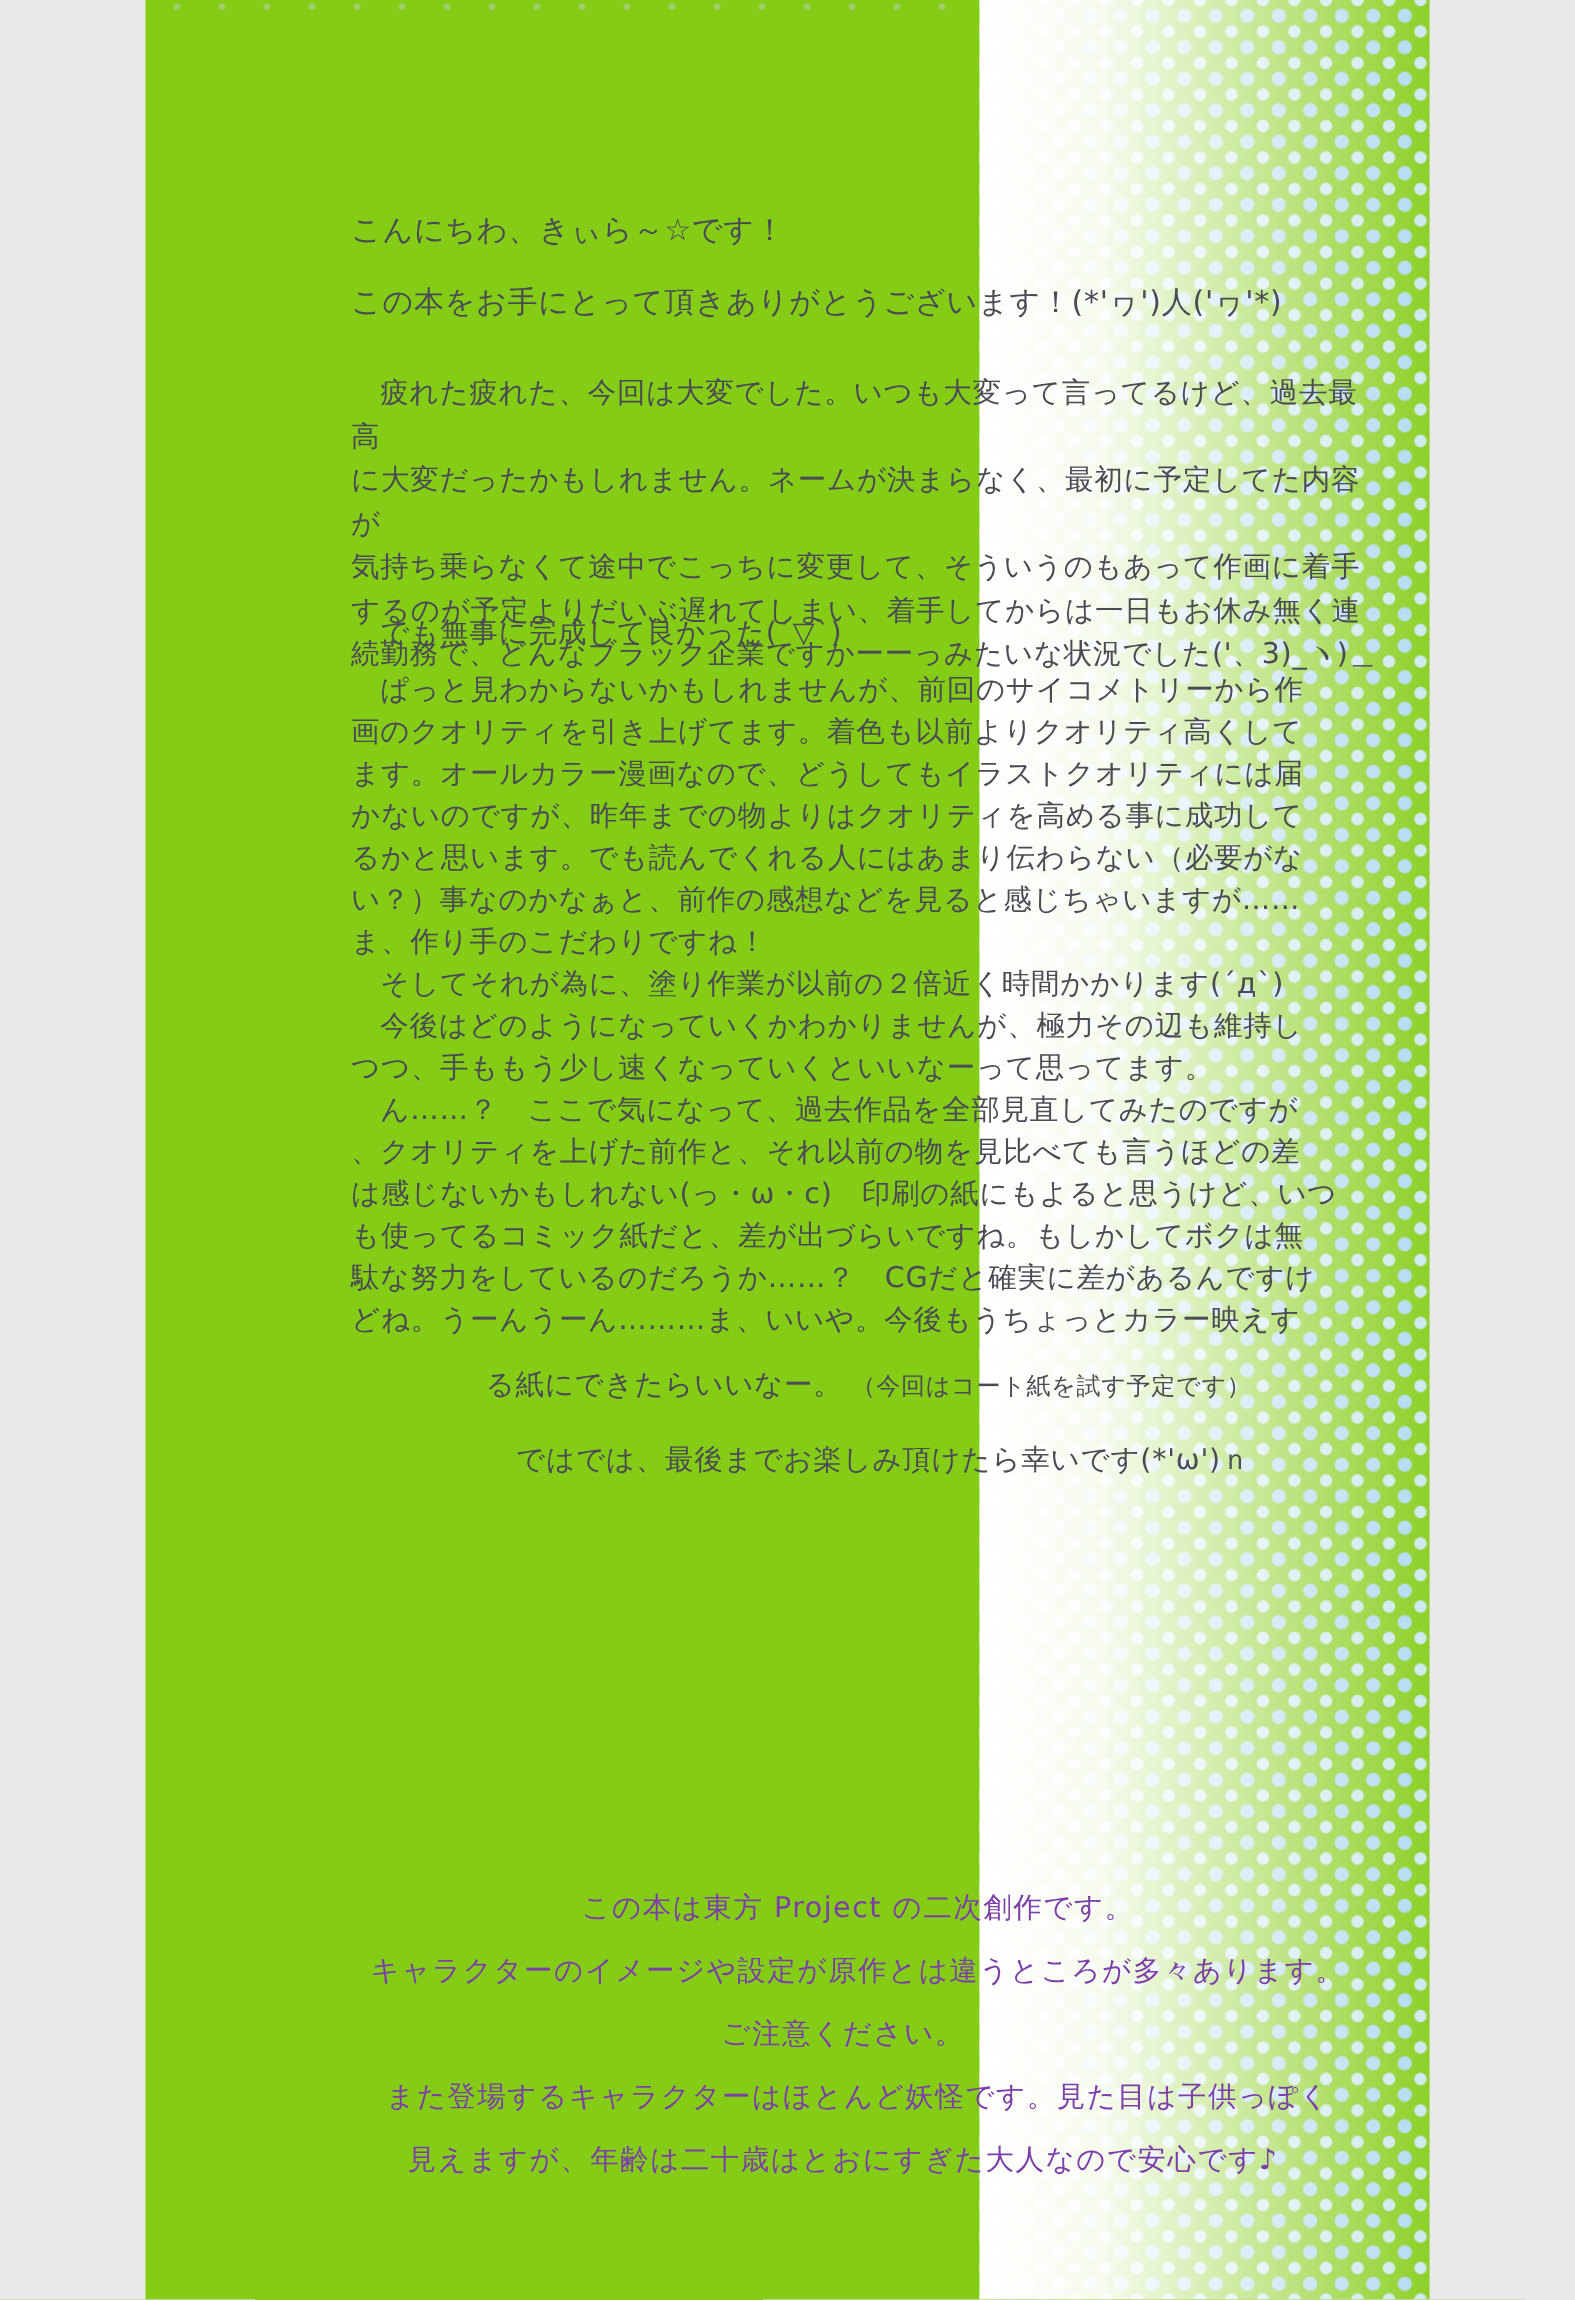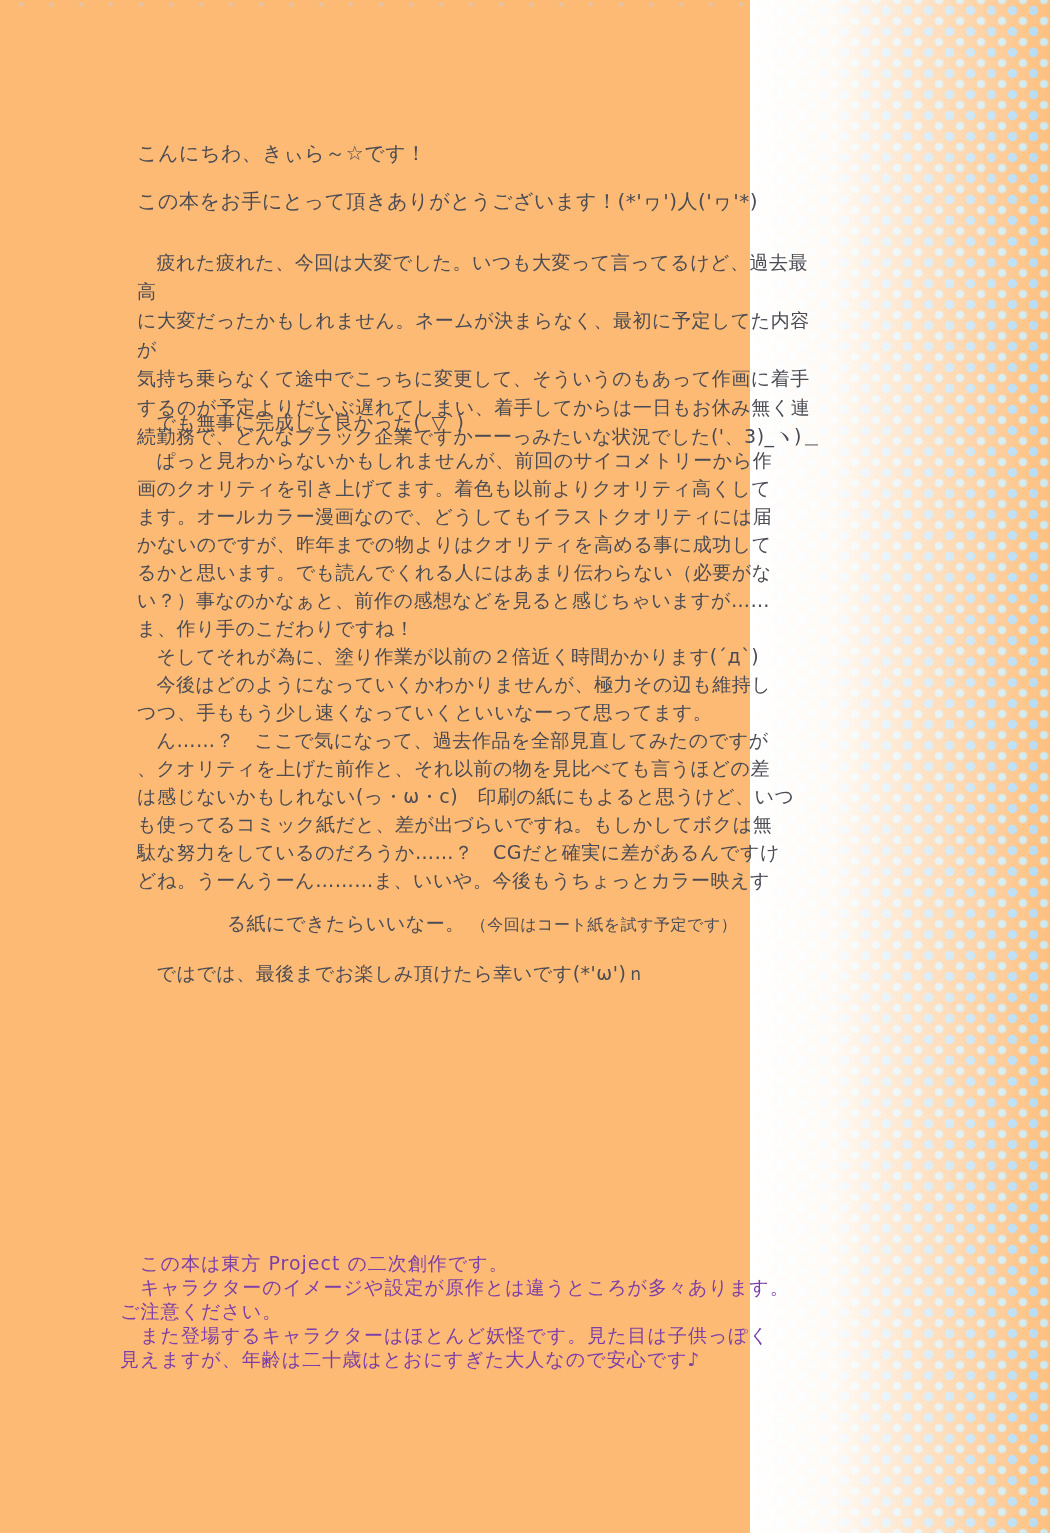--- a/index.html
+++ b/index.html
@@ -1,21 +1,21 @@
 <!DOCTYPE html>
 <html><head>
 <meta charset="utf-8">
 <style>
   html,body { margin:0; padding:0; background:#e9e9e9; }
   .page {
     position:relative;
-    width:1050px;
+    width:856px;
     height:1533px;
     margin:0 auto;
-    background:#fdba74;
+    background:#84cc16;
     overflow:hidden;
     font-family:"DejaVu Sans", sans-serif;
   }
   
   .halftone {
     position:absolute;
     top:0; right:0;
     width:300px; height:100%;
     background-image:
       radial-gradient(circle, #aed7f0 4.2px, rgba(174,215,240,0) 5.2px),
@@ -54,28 +54,29 @@
     margin:0;
   }
   .greet { font-size:20px; line-height:28px; }
   .g1 { top:139px; }
   .g2 { top:187px; }
   .para-tired     { top:248px; line-height:29px; }
   .para-completed { top:408px; }
   .para-quality   { top:446px; }
   .para-paper     { top:909px; white-space:normal;text-align:center; }
   .small-note { font-size:16px; margin-left:6px; }
-  .closing { top:959px; }
+  .closing { top:959px;text-align:center; }
   .notice {
     left:120px;
     top:1251px;
     color:#7c3fa8;
     font-size:19px;
-    line-height:24px;
+    line-height:42px;
     letter-spacing:1px;
+    text-align:center;
   }
 </style>
 </head>
 <body>
 
 <div class="page">
 
   <div class="halftone"></div>
   <div class="top-dots"></div>
 

